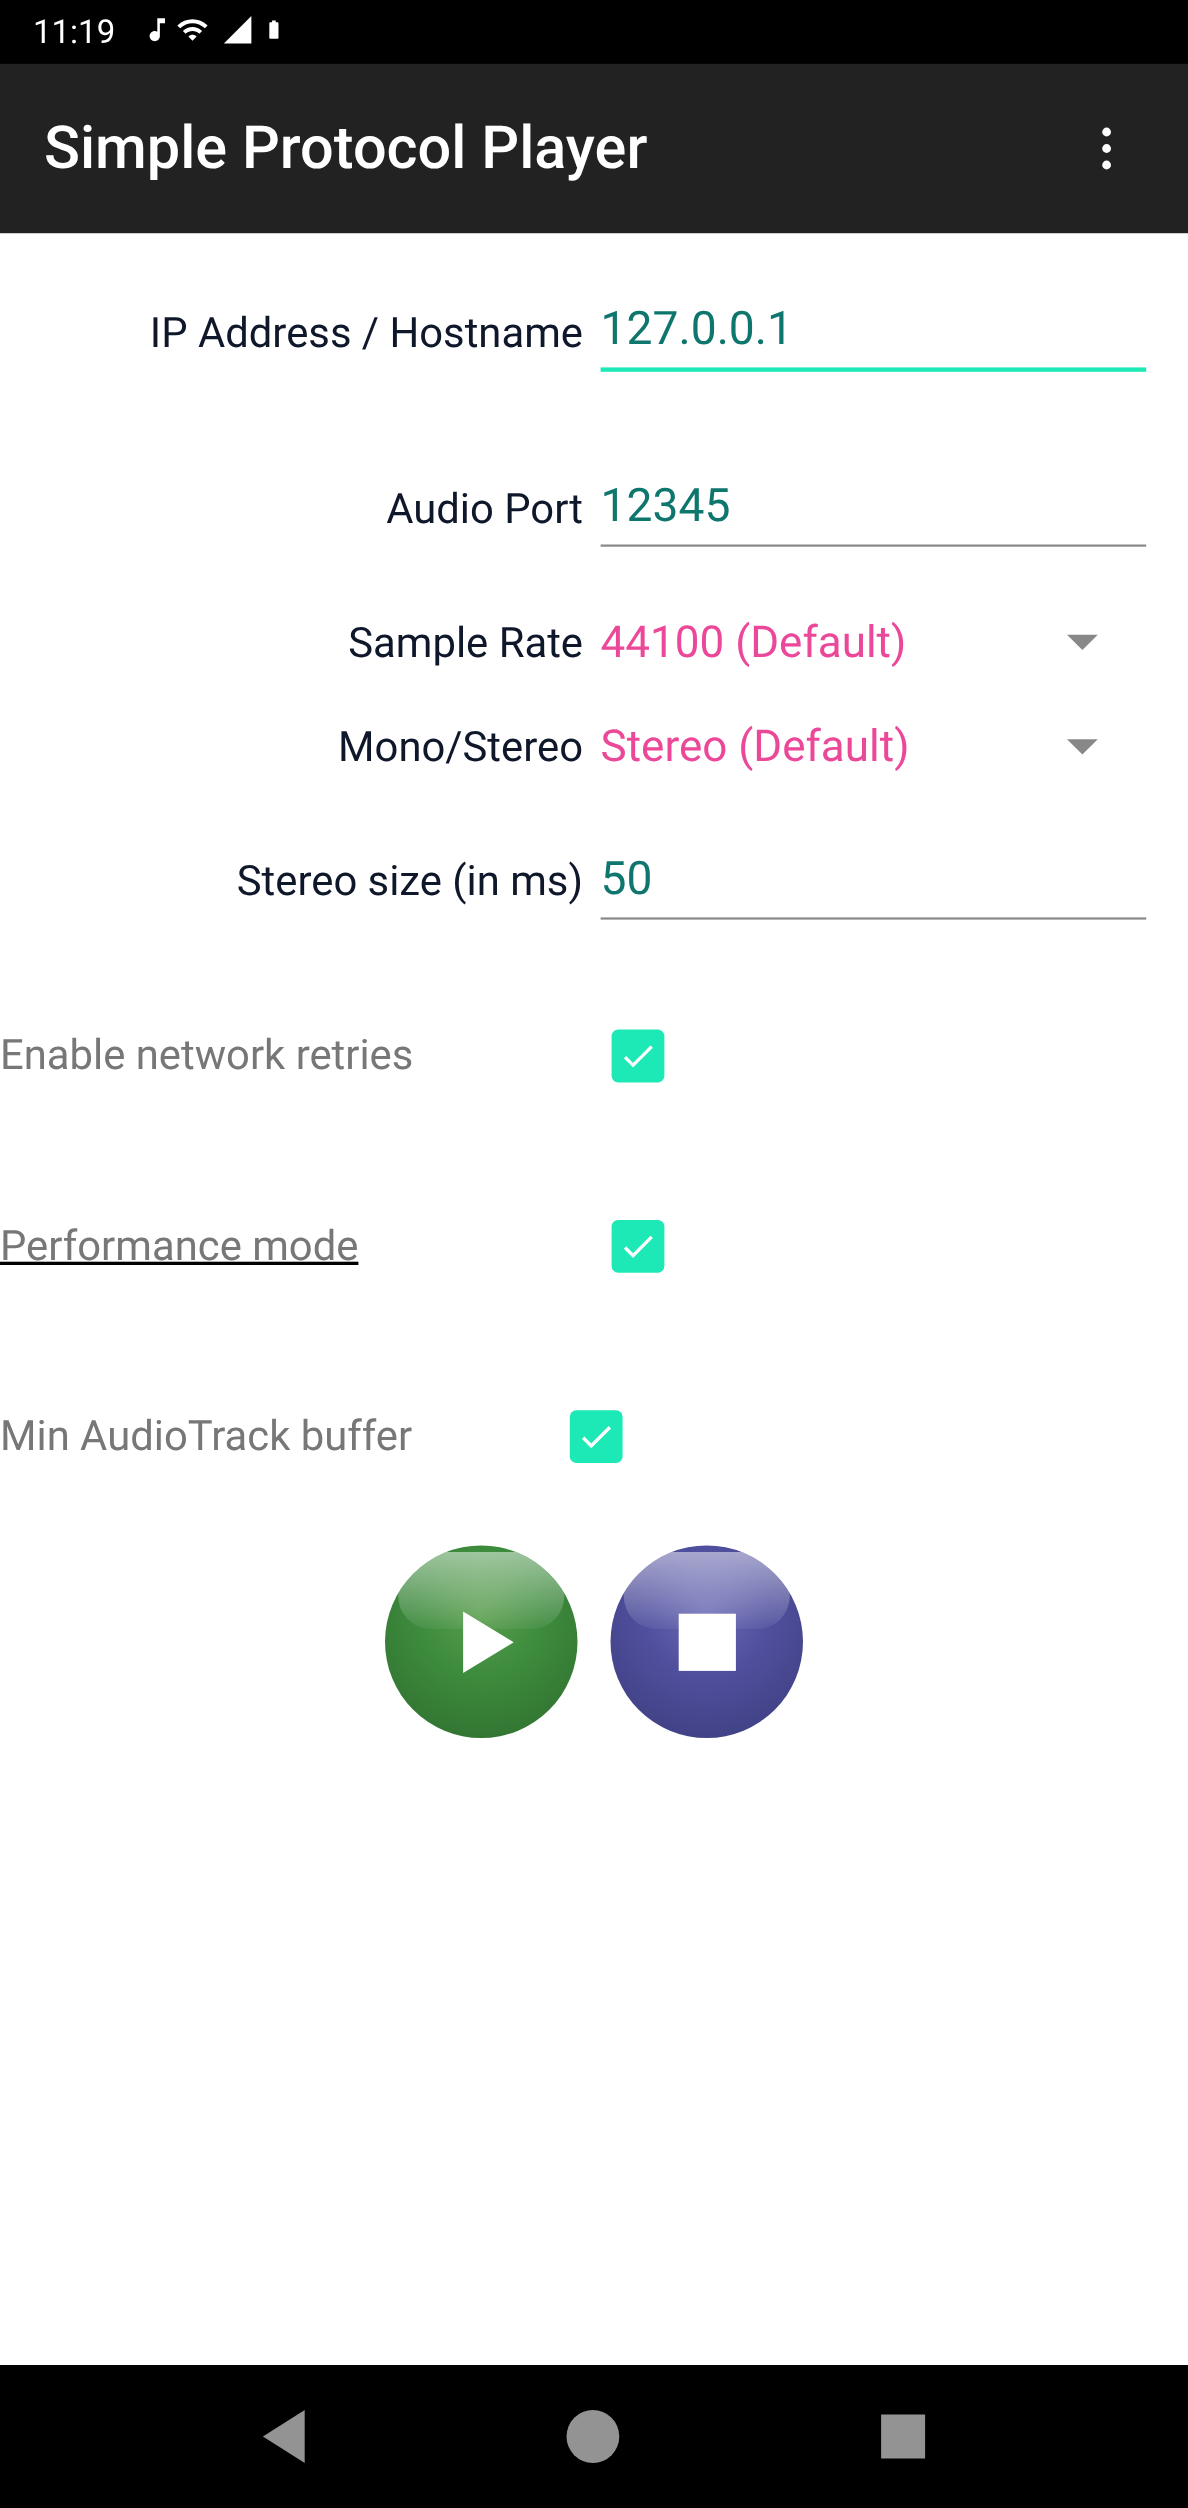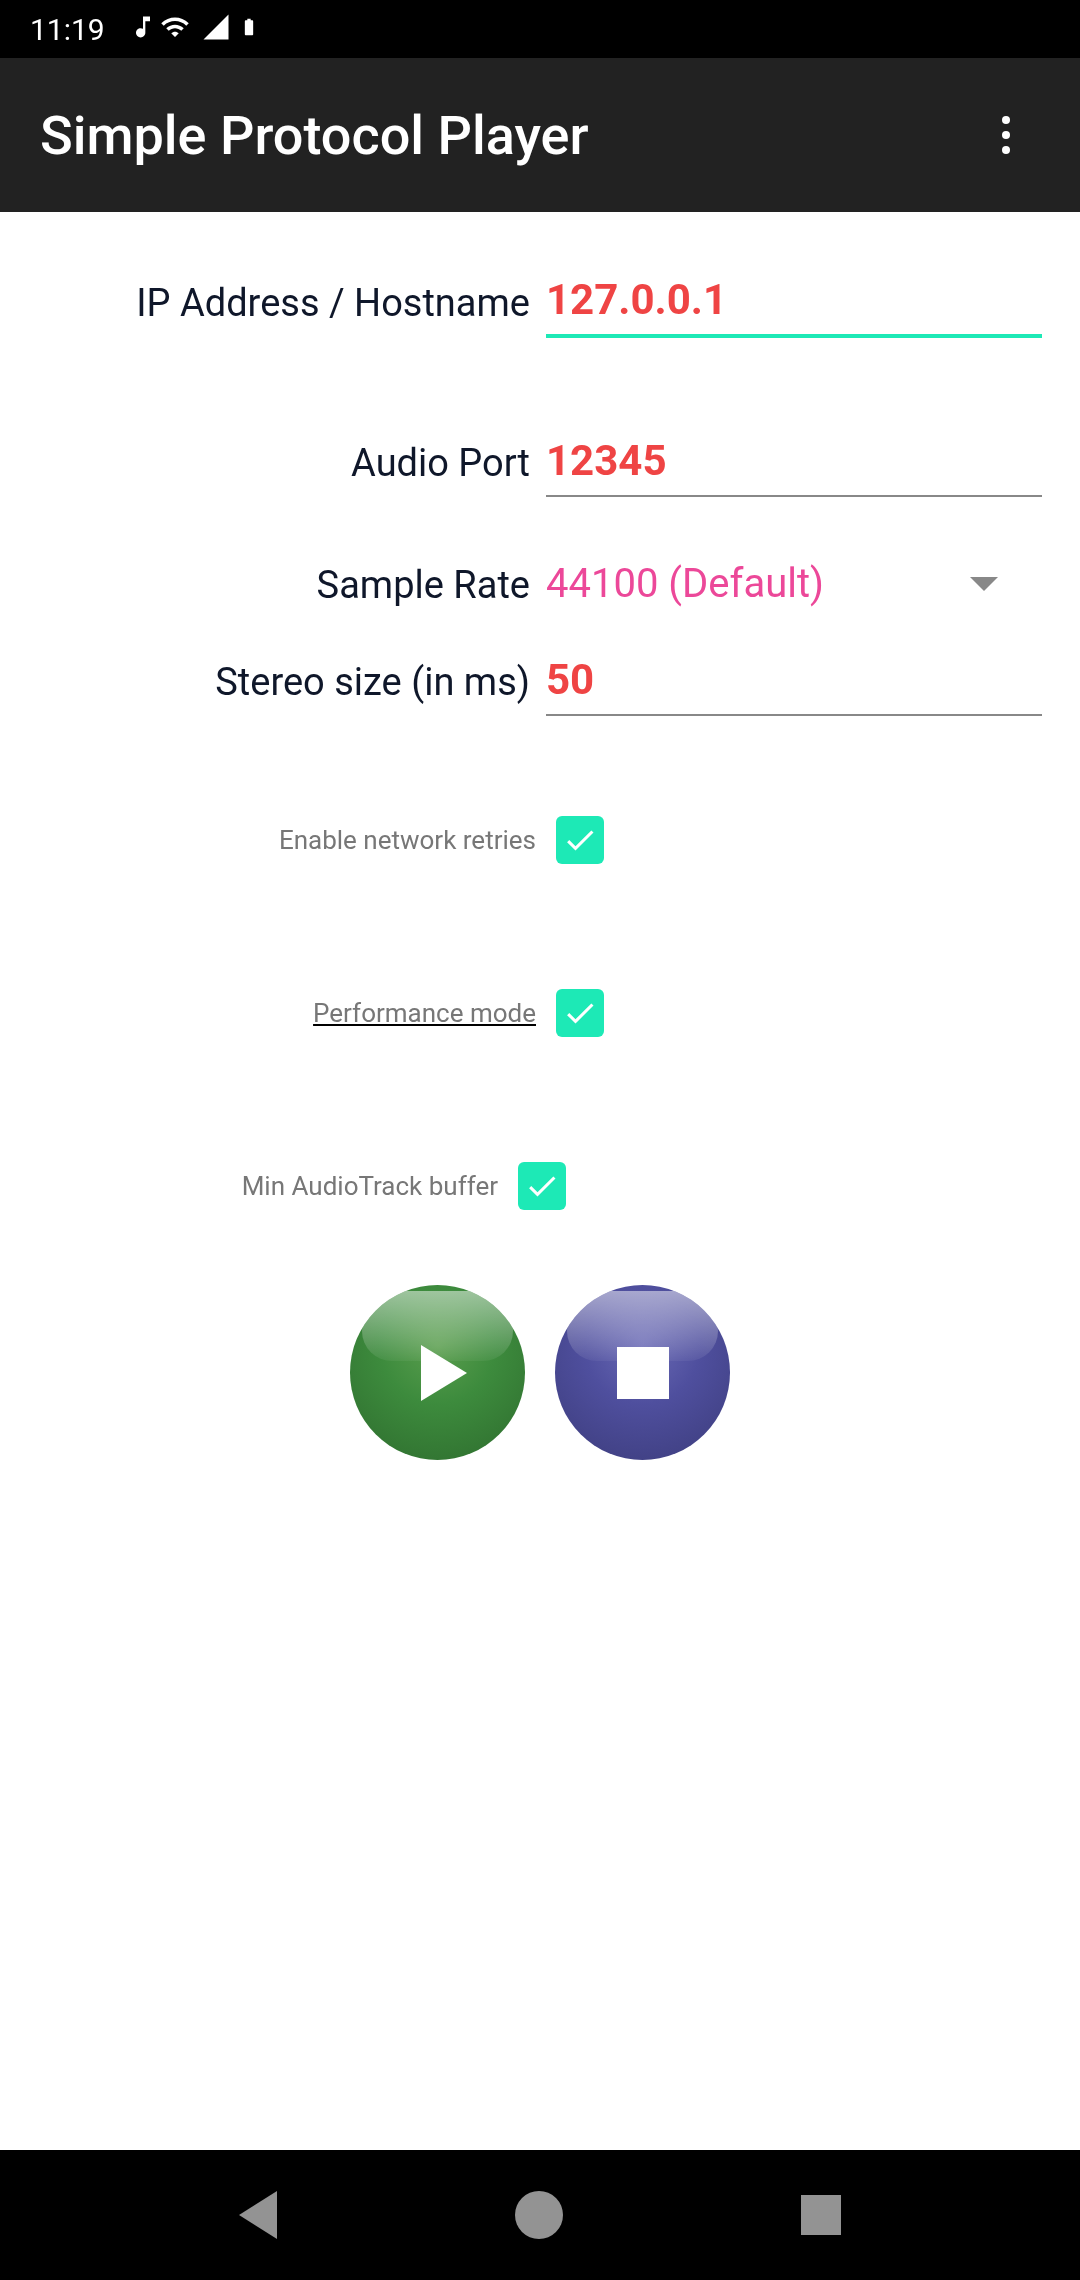--- a/index.html
+++ b/index.html
@@ -77,27 +77,26 @@
     .form-label {
       color: #0f172a;
       font-size: 38px;
       text-align: right;
       padding-right: 16px;
       flex-shrink: 0;
       padding-left: 39px;
     }
     .form-input {
       font-size: 42px;
-      color: #ef4444;
+      color: #0f766e;
       border: none;
       border-bottom: 2px solid #888;
       outline: none;
       padding: 8px 0 10px 0;
       background: transparent;
-      font-weight: bold;
     }
     .form-input.focused {
       border-bottom: 4px solid #1de9b6;
     }
     .dropdown {
       display: flex;
       align-items: center;
       justify-content: space-between;
       padding: 8px 0 10px 0;
     }
@@ -112,22 +111,21 @@
       border-right: 14px solid transparent;
       border-top: 14px solid #888;
       margin-right: 44px;
     }
     .checkbox-row {
       display: flex;
       align-items: center;
     }
     .checkbox-label {
       color: #777;
-      font-size: 26px;
-      text-align: right;
+      font-size: 38px;
       padding-right: 20px;
     }
     .checkbox {
       width: 48px;
       height: 48px;
       background: #1de9b6;
       border-radius: 6px;
       display: flex;
       align-items: center;
       justify-content: center;
@@ -265,20 +263,27 @@
   </div>
 
   <div class="form-row" style="margin-bottom: 30px;">
     <span class="form-label" style="width: 546px;">Sample Rate</span>
     <div class="dropdown" style="width: 496px;">
       <span class="dropdown-value">44100 (Default)</span>
       <span class="dropdown-arrow"></span>
     </div>
   </div>
 
+  <div class="form-row" style="margin-bottom: 55px;">
+    <span class="form-label" style="width: 546px;">Mono/Stereo</span>
+    <div class="dropdown" style="width: 496px;">
+      <span class="dropdown-value">Stereo (Default)</span>
+      <span class="dropdown-arrow"></span>
+    </div>
+  </div>
 
   <div class="form-row" style="margin-bottom: 100px;">
     <span class="form-label" style="width: 546px;">Stereo size (in ms)</span>
     <input class="form-input" style="width: 496px;" value="50">
   </div>
 
   <div class="checkbox-row" style="margin-bottom: 125px;">
     <span class="checkbox-label" style="width: 556px;">Enable network retries</span>
     <div class="checkbox">
       <svg viewBox="0 0 24 24">

